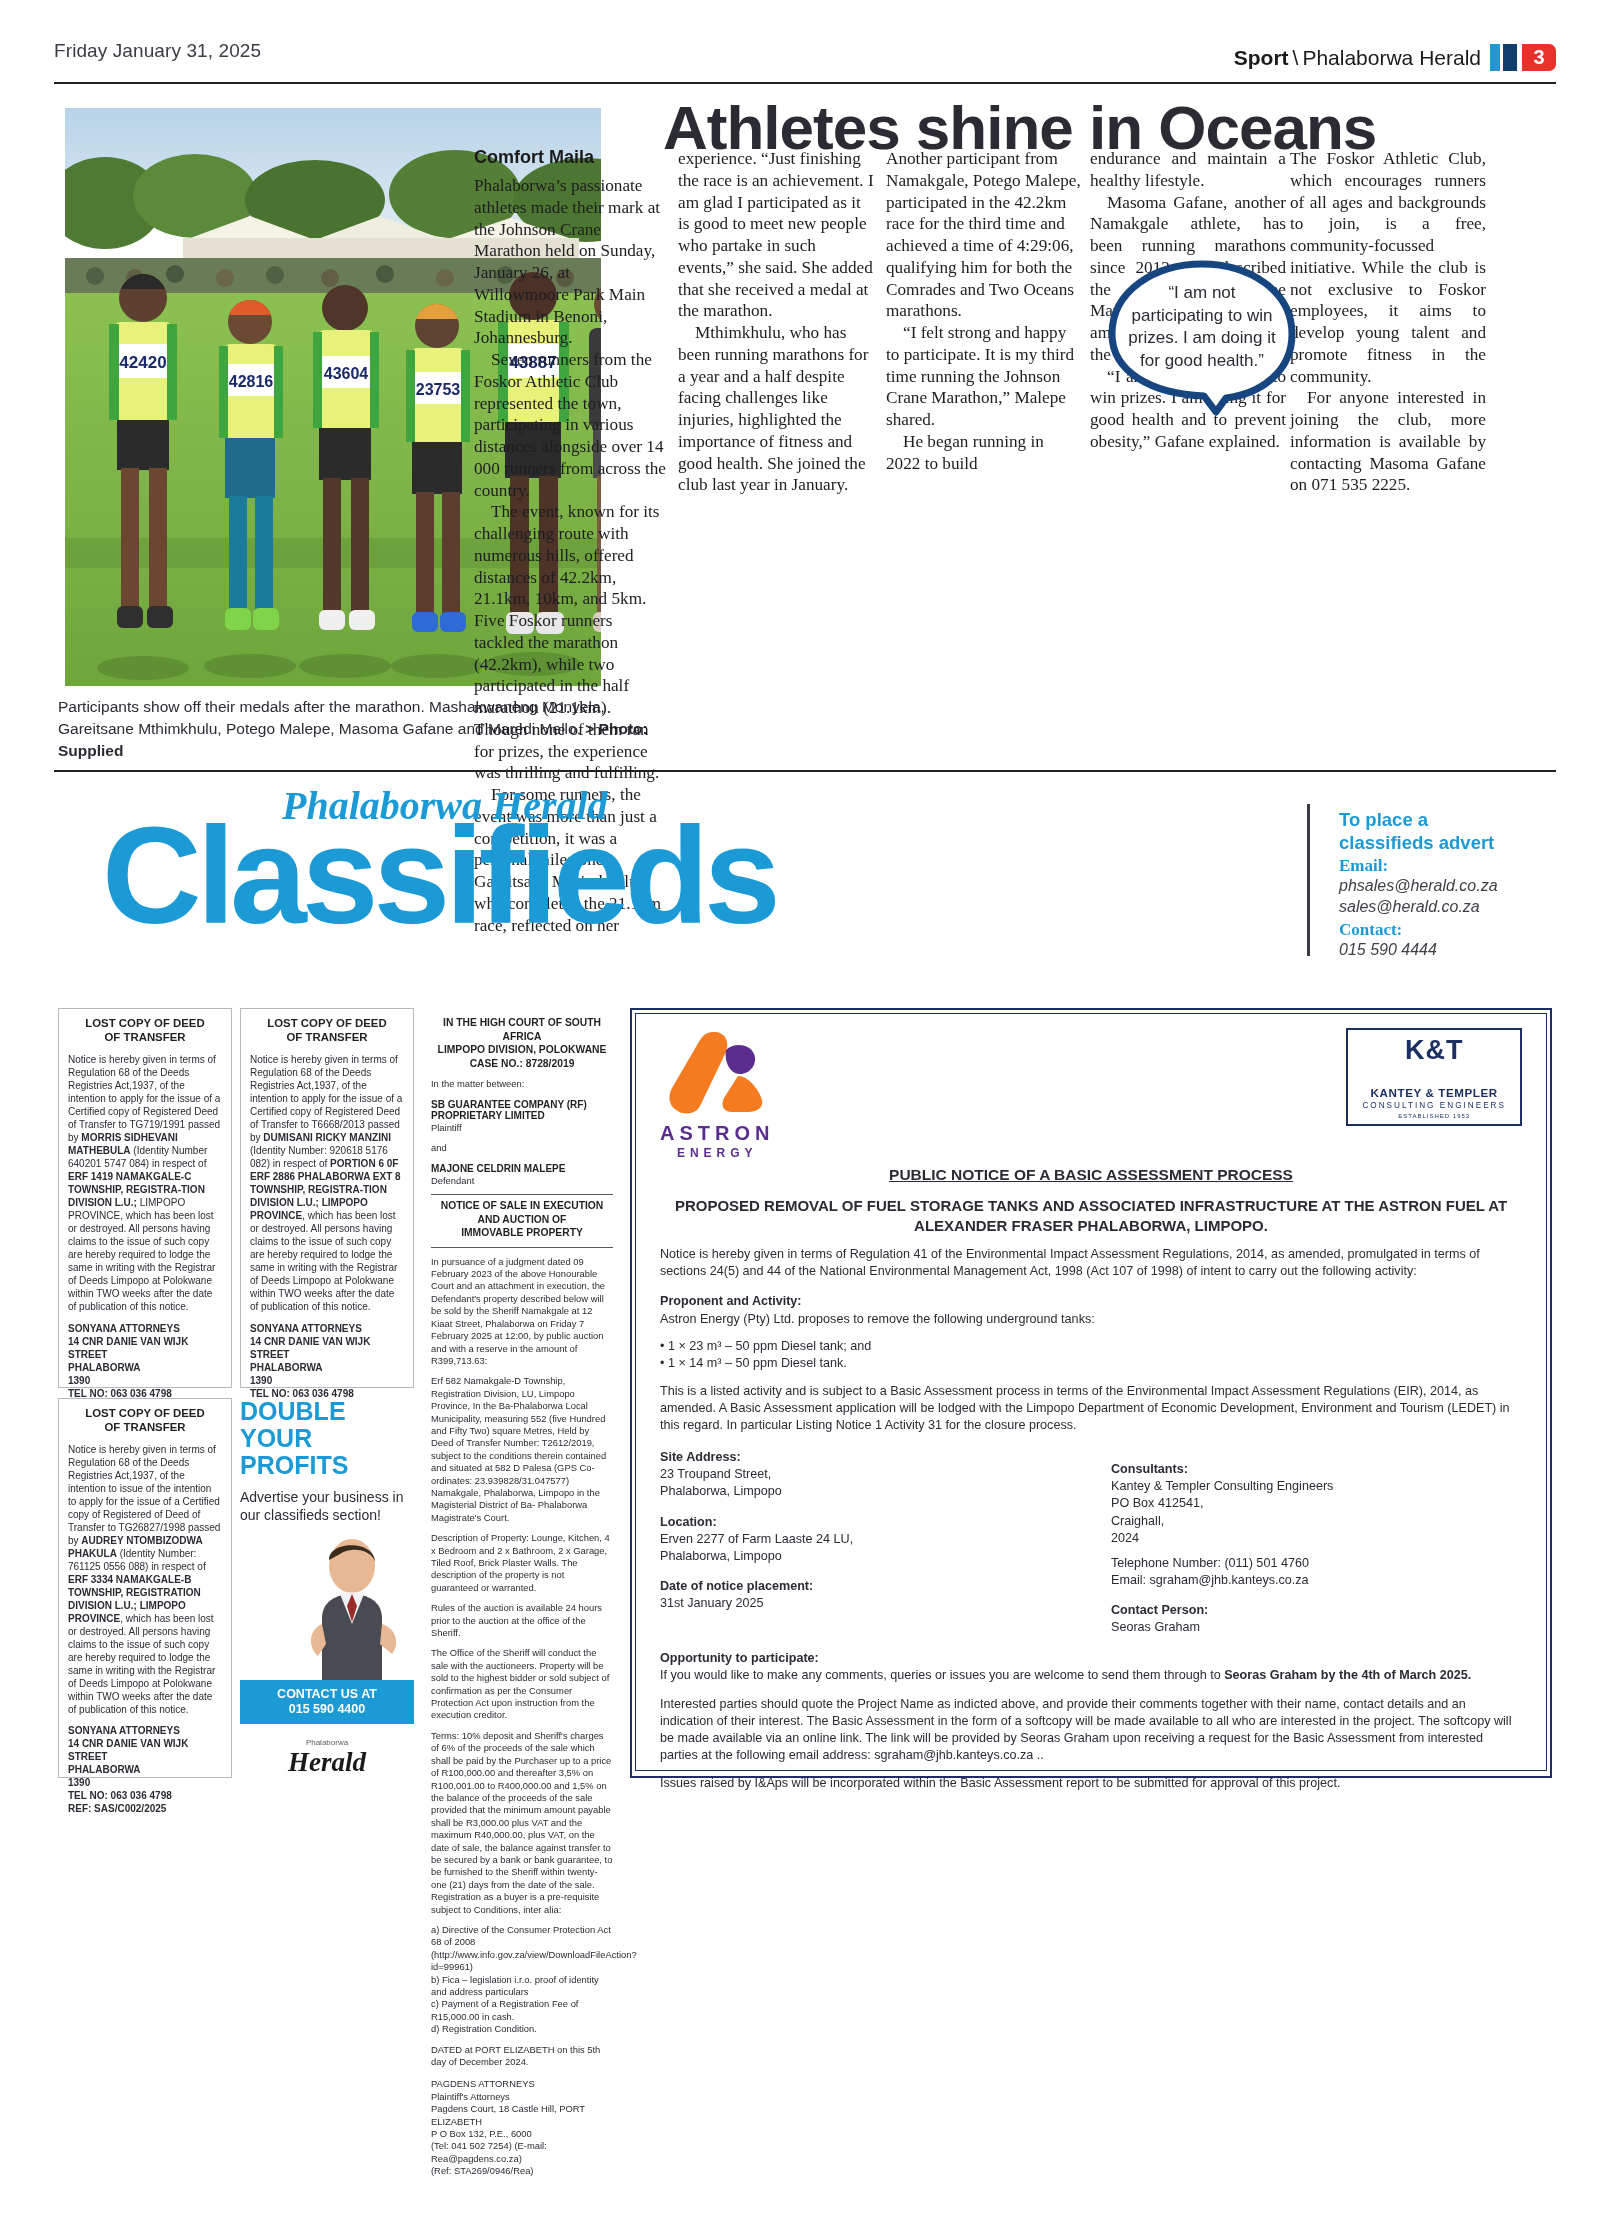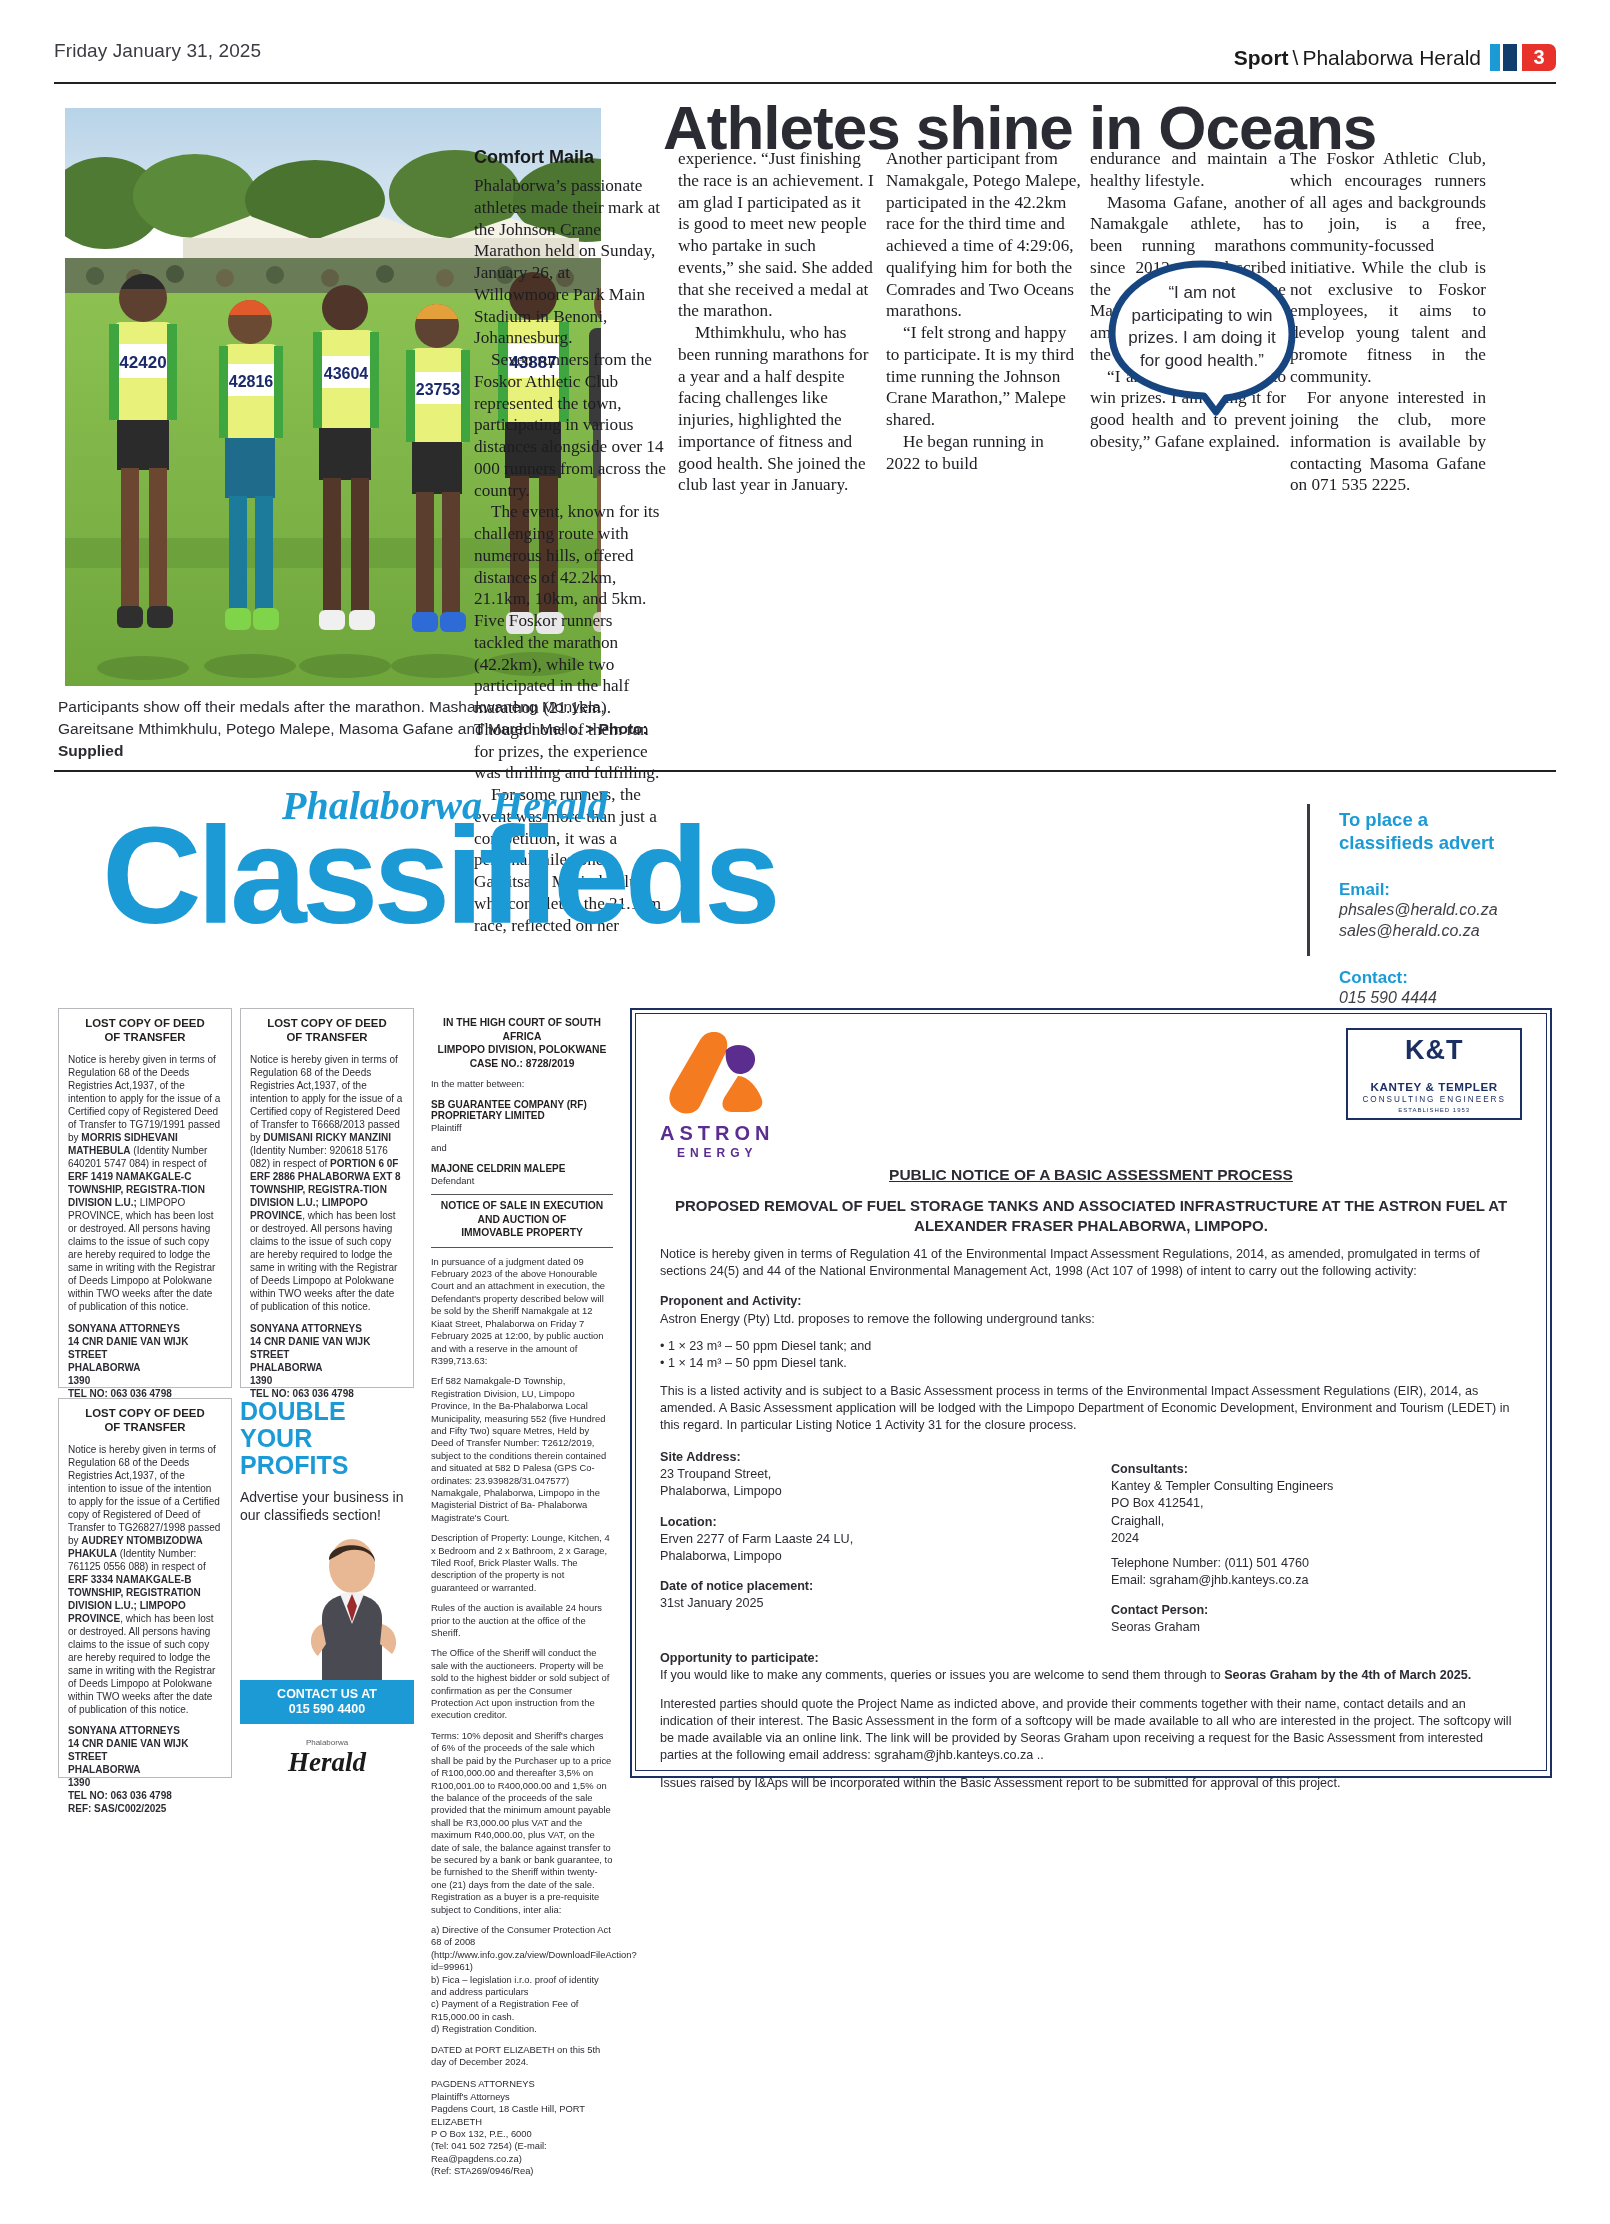--- a/index.html
+++ b/index.html
@@ -52,21 +52,21 @@
 
   
   .cl-block{position:absolute;left:54px;top:786px;width:1502px;height:190px;}
   .cl-script{position:absolute;left:228px;top:-4px;font-size:40px;font-style:italic;font-weight:bold;
              color:#1c9ad6;font-family:"Liberation Serif",serif;letter-spacing:0px;}
   .cl-word{position:absolute;left:48px;top:20px;font-size:138px;font-weight:bold;color:#1c9ad6;
            letter-spacing:-5px;line-height:1;}
   .cl-divider{position:absolute;left:1253px;top:18px;width:3px;height:152px;background:#3a3a42;}
   .cl-info{position:absolute;left:1285px;top:22px;width:230px;}
   .cl-h{font-size:18.5px;font-weight:bold;color:#1c9ad6;line-height:1.25;}
-  .cl-lbl{font-size:17px;font-weight:bold;color:#1c9ad6;margin-top:26px;}
+  .cl-lbl{font-size:17px;font-weight:bold;color:#1c9ad6;margin-top:2px;font-family:Liberation Serif, serif;}
   .cl-val{font-size:16px;font-style:italic;color:#3f3f46;line-height:1.3;}
 
   
   .ads{position:absolute;left:54px;top:1008px;width:1502px;height:1170px;}
   .adbox{position:absolute;border:1px solid #b9b9bd;background:#fff;box-sizing:border-box;}
   .ad-title{font-size:11.4px;font-weight:bold;text-align:center;line-height:1.2;}
   .ad-body{font-size:10px;line-height:1.3;text-align:left;color:#2b2b33;}
   .ad-body b{font-weight:bold;}
 
   
@@ -98,21 +98,21 @@
   .dyp-p{font-size:14px;color:#2b2b33;line-height:1.28;margin-top:10px;}
   .dyp-cta{position:absolute;left:0;bottom:54px;width:174px;background:#1c9ad6;color:#fff;
            text-align:center;padding:7px 0;font-size:12.5px;font-weight:bold;line-height:1.2;}
   .dyp-logo{position:absolute;left:0;bottom:0;width:174px;text-align:center;}
   .dyp-logo .t1{font-size:8px;color:#5a5a62;}
   .dyp-logo .t2{font-size:27px;font-weight:bold;font-style:italic;color:#1a1a1a;font-family:"Liberation Serif",serif;}
 
   
   .kt{border:2px solid #1c2f63;padding:5px 14px;text-align:center;}
   .kt .kt1{font-size:27px;font-weight:bold;color:#1c2f63;letter-spacing:1px;}
-  .kt .kt2{font-size:11.6px;font-weight:bold;color:#1c2f63;letter-spacing:.6px;margin-top:14px;}
+  .kt .kt2{font-size:11.6px;font-weight:bold;color:#1c2f63;letter-spacing:.6px;margin-top:20px;}
   .kt .kt3{font-size:8.2px;color:#1c2f63;letter-spacing:2px;margin-top:2px;}
   .kt .kt4{font-size:6px;color:#1c2f63;letter-spacing:1px;margin-top:3px;}
   .astron-logo{text-align:center;}
   .astron-logo .an{font-size:20px;font-weight:bold;color:#5b2d8e;letter-spacing:5px;margin-top:2px;}
   .astron-logo .ae{font-size:12px;font-weight:bold;color:#5b2d8e;letter-spacing:5px;margin-top:1px;}
 </style>
 </head>
 <body>
 
 <div class="page">

